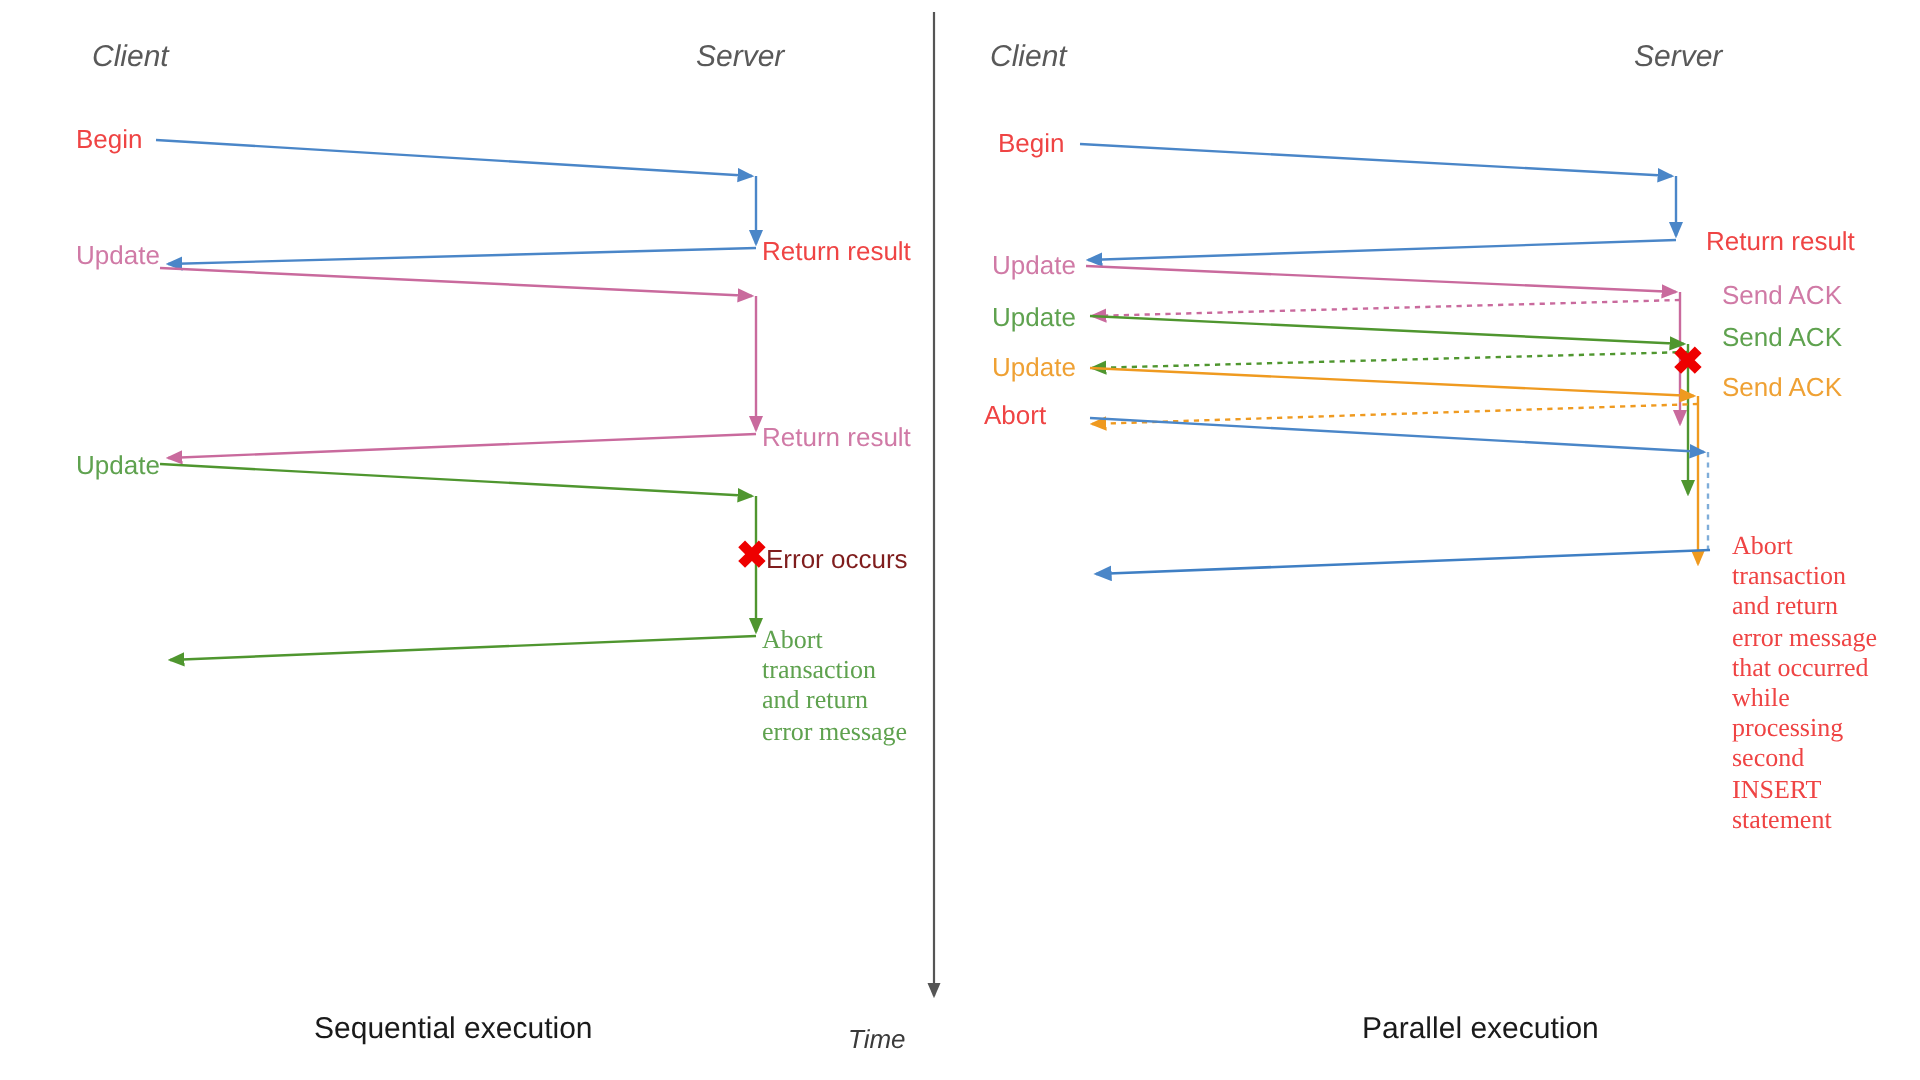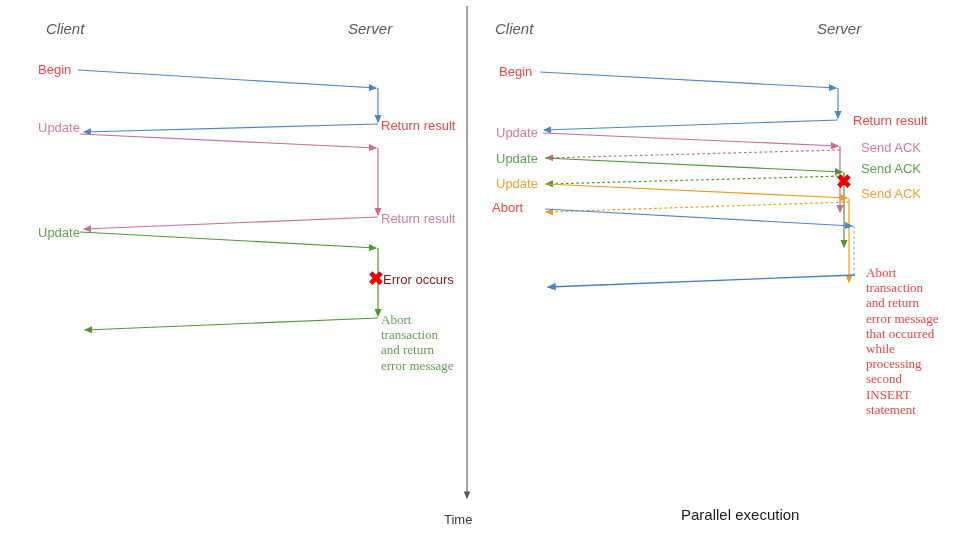--- a/index.html
+++ b/index.html
@@ -107,22 +107,23 @@
   <div class="lbl msg green" style="left:38px;top:225px;">Update</div>
 
   <div class="xmark" style="left:368px;top:269px;">✖</div>
   <div class="lbl msg red" style="left:383px;top:272px;">Error occurs</div>
 
   <div class="lbl msg green multiline" style="left:381px;top:312px;">Abort
 transaction
 and return
 error message</div>
 
+  <div class="lbl caption" style="left:157px;top:507px;">Sequential execution</div>
 
-  <div class="lbl timelbl" style="left:444px;top:512px;">Time</div>
+  <div class="lbl timelbl" style="left:424px;top:512px;font-style:italic;">Time</div>
 
   <div class="lbl actor" style="left:495px;top:21px;">Client</div>
   <div class="lbl actor" style="left:817px;top:21px;">Server</div>
 
   <div class="lbl msg blue" style="left:499px;top:64px;">Begin</div>
   <div class="lbl msg blue" style="left:853px;top:113px;">Return result</div>
 
   <div class="lbl msg pink" style="left:496px;top:125px;">Update</div>
   <div class="lbl msg pink" style="left:861px;top:140px;">Send ACK</div>
 

